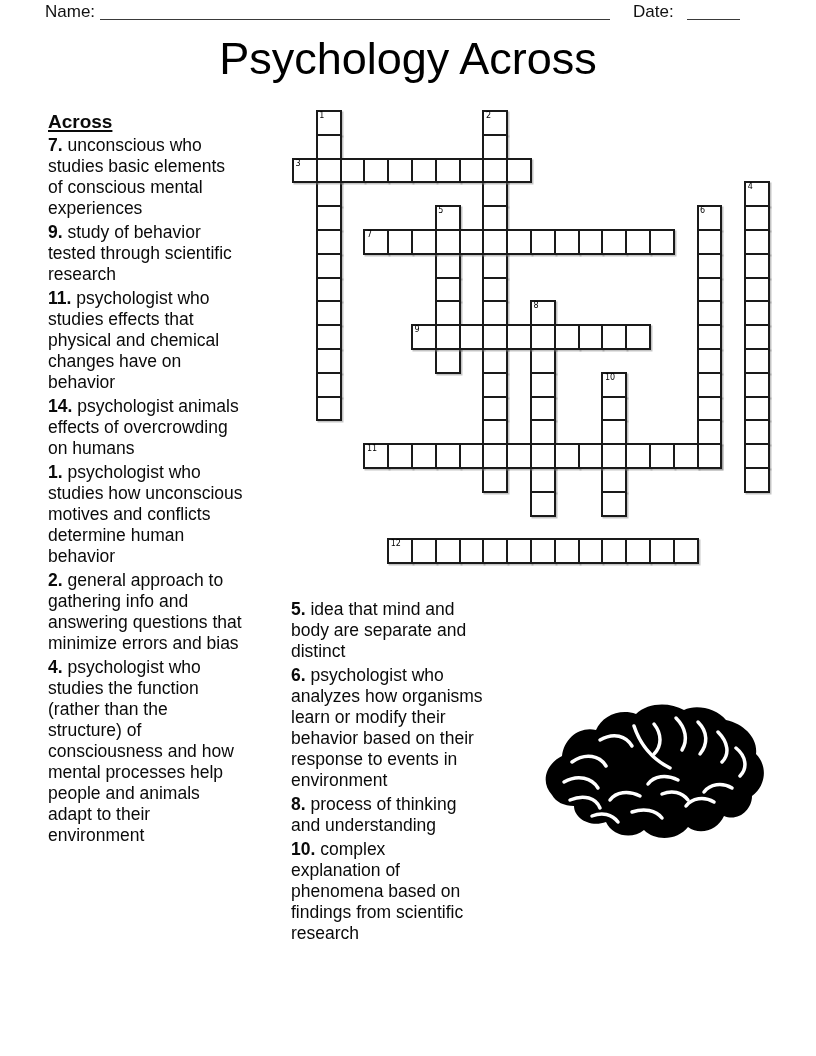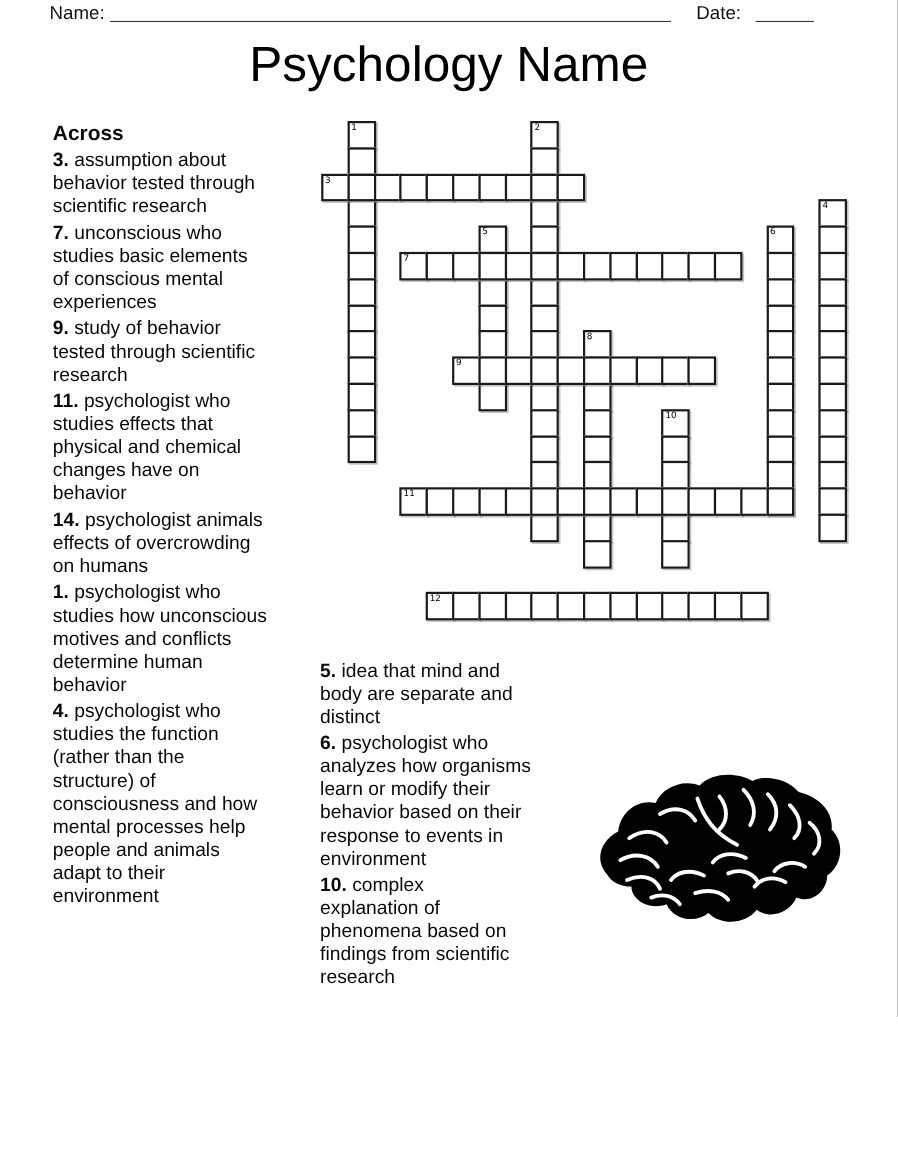--- a/index.html
+++ b/index.html
@@ -11,21 +11,21 @@
   .hdr-label{position:absolute;top:2px;font-size:17px;color:#111;}
   .rule{position:absolute;top:4px;height:15px;border-bottom:1.5px solid #3a3a3a;}
   .title{
     position:absolute;top:33px;left:0;width:816px;text-align:center;
     font-size:45px;line-height:1.15;font-weight:400;color:#000;letter-spacing:0px;
   }
   .clue-col{position:absolute;font-size:17.5px;line-height:21px;color:#0a0a0a;}
   .col-left{left:48px;top:111px;width:240px;}
   .col-mid{left:291px;top:599px;width:224px;}
   .sec-h{font-weight:bold;font-size:19px;line-height:21px;margin:0 0 3px 0;
-    text-decoration-thickness:2px;text-underline-offset:2px;}
+    text-decoration:underline;text-decoration-thickness:2px;text-underline-offset:2px;}
   .clue{margin:0 0 3px 0;}
   .clue b{font-weight:bold;}
   .ct{white-space:pre-line;}
   .cw-grid{position:absolute;left:292px;top:110px;width:480px;height:460px;}
   .cw-cell{
     position:absolute;width:25.8px;height:25.8px;box-sizing:border-box;
     background:#fff;border:2px solid #1a1a1a;
     box-shadow:1.5px 1.5px 0 rgba(125,125,125,0.45);
   }
   .cw-num{
@@ -37,21 +37,21 @@
 </head>
 <body>
 
 <div class="page">
 
   <span class="hdr-label" style="left:45px">Name:</span>
   <div class="rule" style="left:100px;width:510px"></div>
   <span class="hdr-label" style="left:633px">Date:</span>
   <div class="rule" style="left:687px;width:53px"></div>
 
-  <div class="title">Psychology Name</div>
+  <div class="title">Psychology Across</div>
 
   <div class="cw-grid">
       <div class="cw-cell" style="left: 23.8px; top: 0px;">
         <span class="cw-num">1</span>
       </div>
       <div class="cw-cell" style="left: 23.8px; top: 23.8px;"></div>
       <div class="cw-cell" style="left: 23.8px; top: 47.6px;"></div>
       <div class="cw-cell" style="left: 23.8px; top: 71.4px;"></div>
       <div class="cw-cell" style="left: 23.8px; top: 95.2px;"></div>
       <div class="cw-cell" style="left: 23.8px; top: 119px;"></div>
@@ -204,43 +204,44 @@
       <div class="cw-cell" style="left: 261.8px; top: 428.4px;"></div>
       <div class="cw-cell" style="left: 285.6px; top: 428.4px;"></div>
       <div class="cw-cell" style="left: 309.4px; top: 428.4px;"></div>
       <div class="cw-cell" style="left: 333.2px; top: 428.4px;"></div>
       <div class="cw-cell" style="left: 357px; top: 428.4px;"></div>
       <div class="cw-cell" style="left: 380.8px; top: 428.4px;"></div>
     </div>
 
   <div class="clue-col col-left">
     <div class="sec-h">Across</div>
-    <p class="clue"><b>3.</b> <span class="ct">assumption about
-behavior tested through
-scientific research</span></p>
     <p class="clue"><b>7.</b> <span class="ct">unconscious who
 studies basic elements
 of conscious mental
 experiences</span></p>
     <p class="clue"><b>9.</b> <span class="ct">study of behavior
 tested through scientific
 research</span></p>
     <p class="clue"><b>11.</b> <span class="ct">psychologist who
 studies effects that
 physical and chemical
 changes have on
 behavior</span></p>
     <p class="clue"><b>14.</b> <span class="ct">psychologist animals
 effects of overcrowding
 on humans</span></p>
     <p class="clue"><b>1.</b> <span class="ct">psychologist who
 studies how unconscious
 motives and conflicts
 determine human
 behavior</span></p>
+    <p class="clue"><b>2.</b> <span class="ct">general approach to
+gathering info and
+answering questions that
+minimize errors and bias</span></p>
     <p class="clue"><b>4.</b> <span class="ct">psychologist who
 studies the function
 (rather than the
 structure) of
 consciousness and how
 mental processes help
 people and animals
 adapt to their
 environment</span></p>
   </div>
@@ -248,20 +249,22 @@
   <div class="clue-col col-mid">
     <p class="clue"><b>5.</b> <span class="ct">idea that mind and
 body are separate and
 distinct</span></p>
     <p class="clue"><b>6.</b> <span class="ct">psychologist who
 analyzes how organisms
 learn or modify their
 behavior based on their
 response to events in
 environment</span></p>
+    <p class="clue"><b>8.</b> <span class="ct">process of thinking
+and understanding</span></p>
     <p class="clue"><b>10.</b> <span class="ct">complex
 explanation of
 phenomena based on
 findings from scientific
 research</span></p>
   </div>
 
   <svg class="brain" width="238" height="150" viewBox="0 0 238 150" aria-hidden="true">
     <path fill="#000000" d="M16,95 C4,82 10,64 26,56 C28,38 44,26 60,30 C66,16 84,8 100,14
       C112,2 134,2 148,10 C160,4 180,8 190,20 C208,24 222,38 220,54 C232,66 230,86 216,96

